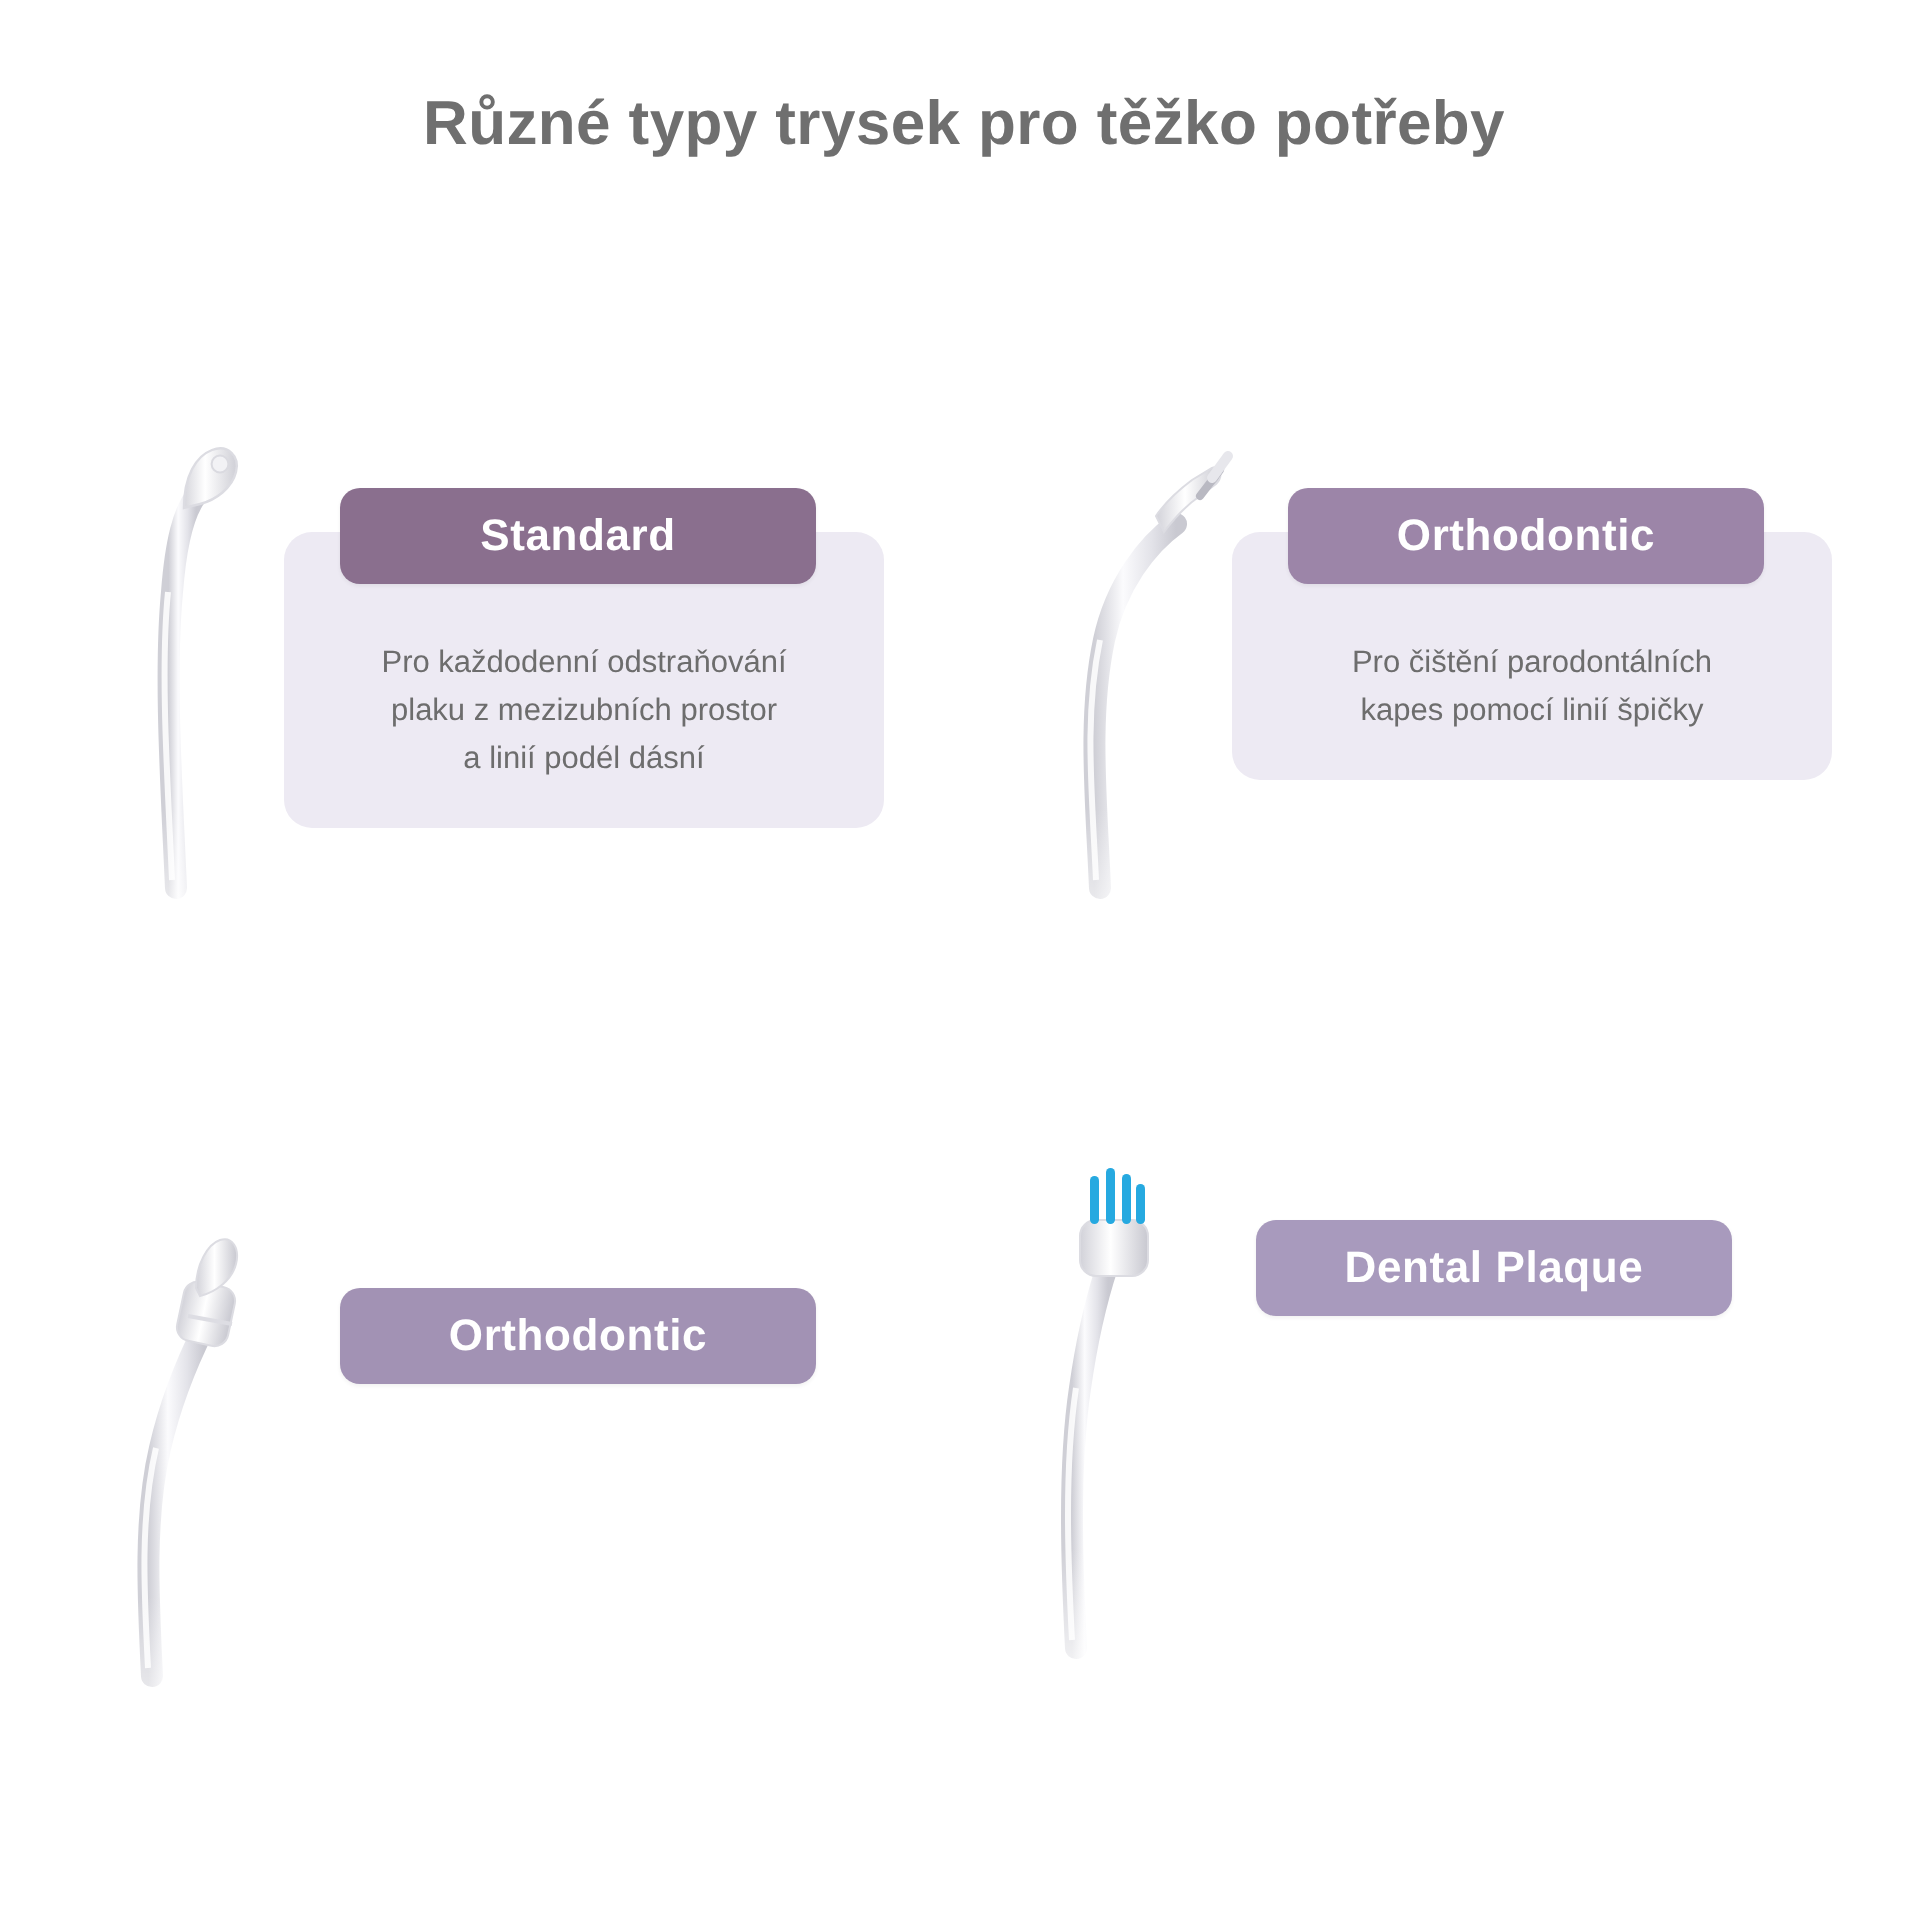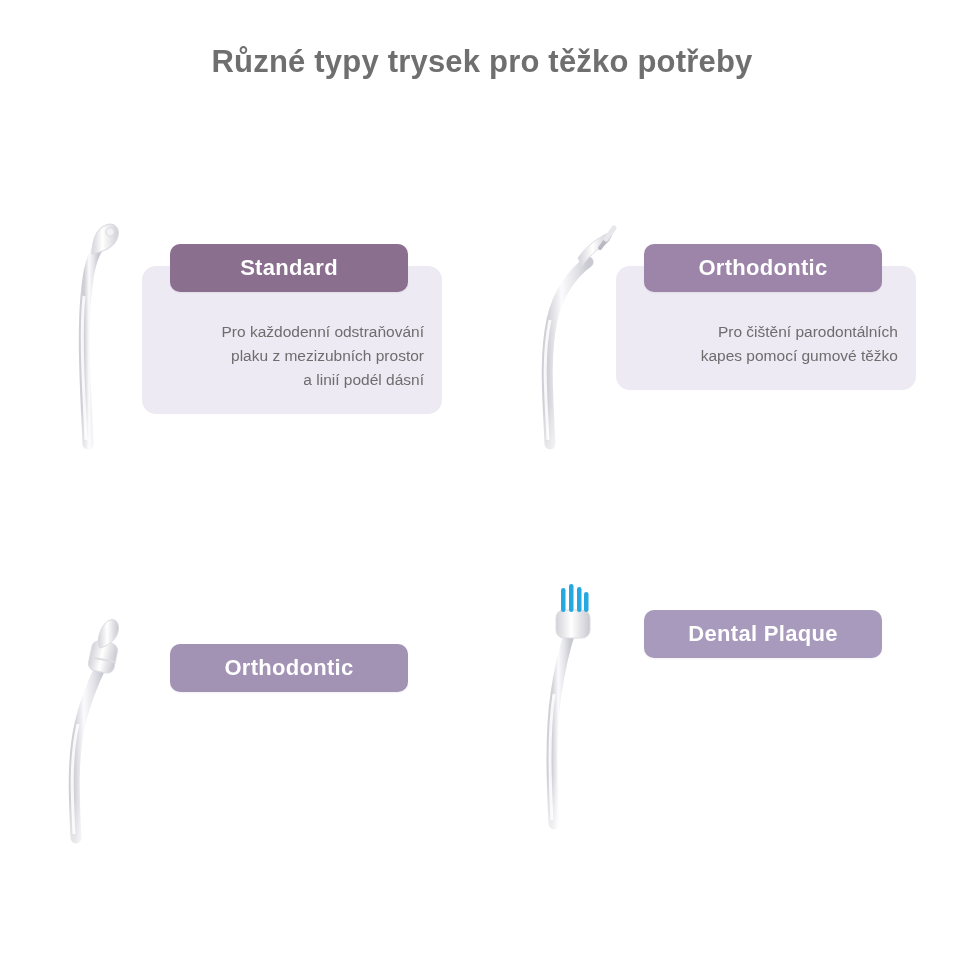--- a/index.html
+++ b/index.html
@@ -35,21 +35,21 @@
 
   
   .cell {
     position: absolute;
     width: 440px;
     height: 330px;
   }
   .cell-0 { left: 42px;  top: 208px; }
   .cell-1 { left: 516px; top: 208px; }
   .cell-2 { left: 42px;  top: 608px; }
-  .cell-3 { left: 516px; top: 574px; }
+  .cell-3 { left: 500px; top: 574px; }
 
   
   .nozzle-art {
     position: absolute;
     left: 0;
     top: 0;
     width: 118px;
     height: 280px;
   }
 
@@ -59,21 +59,21 @@
     left: 100px;
     top: 36px;
     width: 300px;
   }
   .info-body {
     position: relative;
     background: #edeaf3;
     border-radius: 14px;
     padding: 54px 18px 22px 18px;
     margin-top: 22px;
-    text-align: right;
+    text-align: center;
     font-size: 15.5px;
     line-height: 1.55;
     color: #6d6d6d;
     min-height: 86px;
     box-sizing: border-box;
   }
   .badge {
     position: absolute;
     left: 28px;
     top: 0;
@@ -163,21 +163,21 @@
         <path d="M66 58 C72 50 78 44 84 40 L92 34 C96 30 94 24 90 26 L80 32 C72 38 66 44 62 50 Z" fill="url(#tipB)" stroke="#dcdce2" stroke-width="1"></path>
         <path d="M84 40 L94 27" stroke="#b9b9c2" stroke-width="4" stroke-linecap="round"></path>
         <path d="M90 31 L98 20" stroke="#e7e7ec" stroke-width="5" stroke-linecap="round"></path>
         <rect x="12" y="196" width="48" height="84" fill="url(#fadeB)"></rect>
       </svg>
     </div>
     <div class="info">
       <div class="badge" style="background:#9c85a8">Orthodontic</div>
       <div class="info-body">
         <span class="info-body-text">Pro čištění parodontálních
-kapes pomocí gumové těžko</span>
+kapes pomocí linií špičky</span>
       </div>
     </div>
   </div>
 
   <div class="cell cell-2">
     <div class="nozzle-art">
       <svg width="118" height="280" viewBox="0 0 118 280" xmlns="http://www.w3.org/2000/svg">
         <defs>
           <linearGradient id="shaftC" x1="0" y1="0" x2="1" y2="0">
             <stop offset="0%" stop-color="#cfcfd6"></stop>

